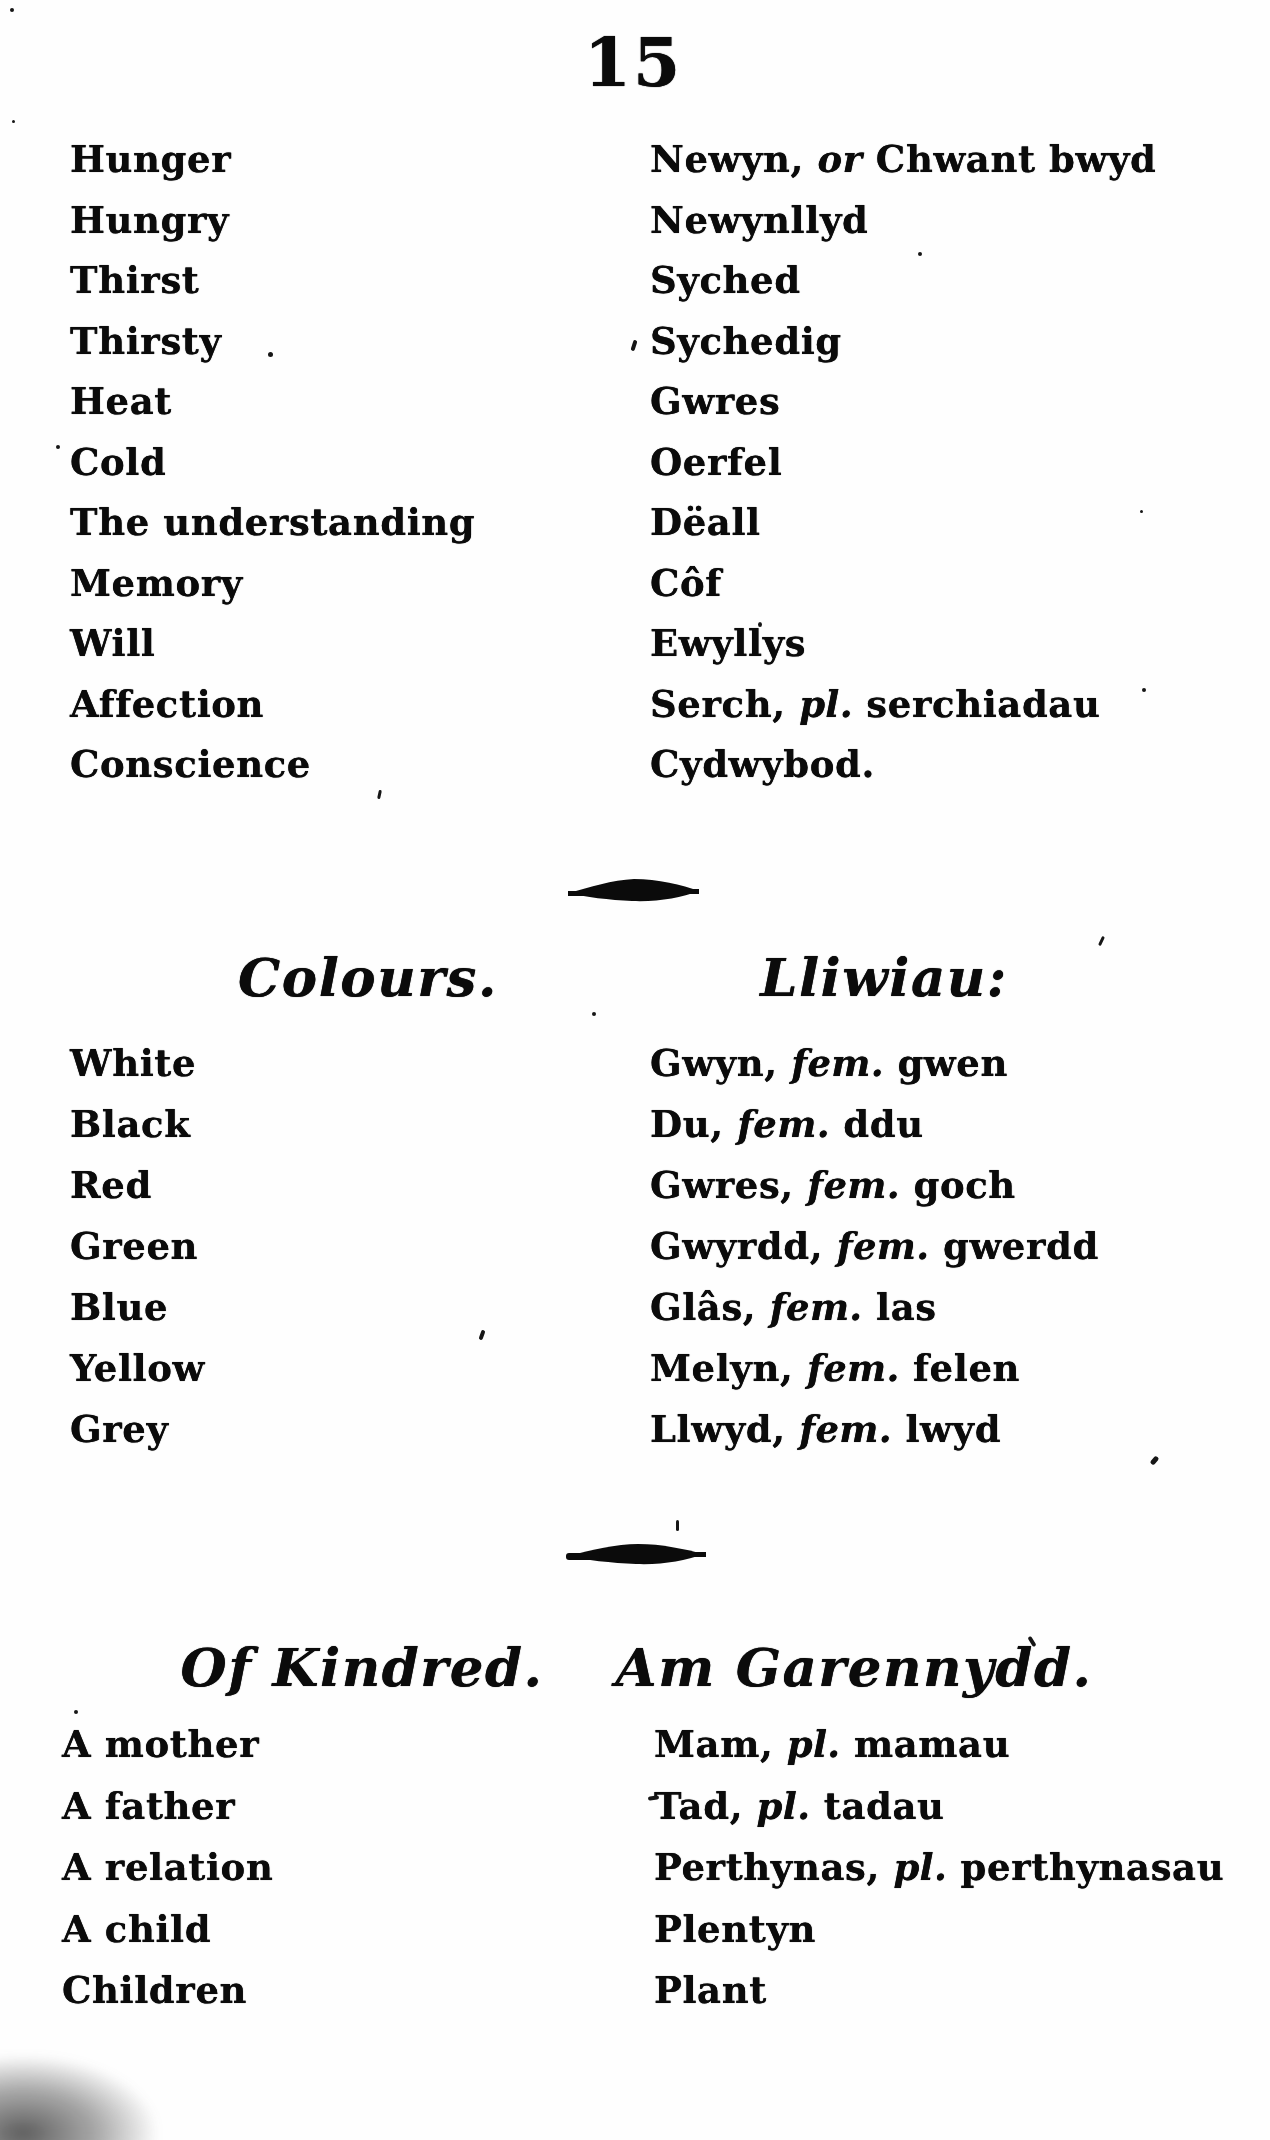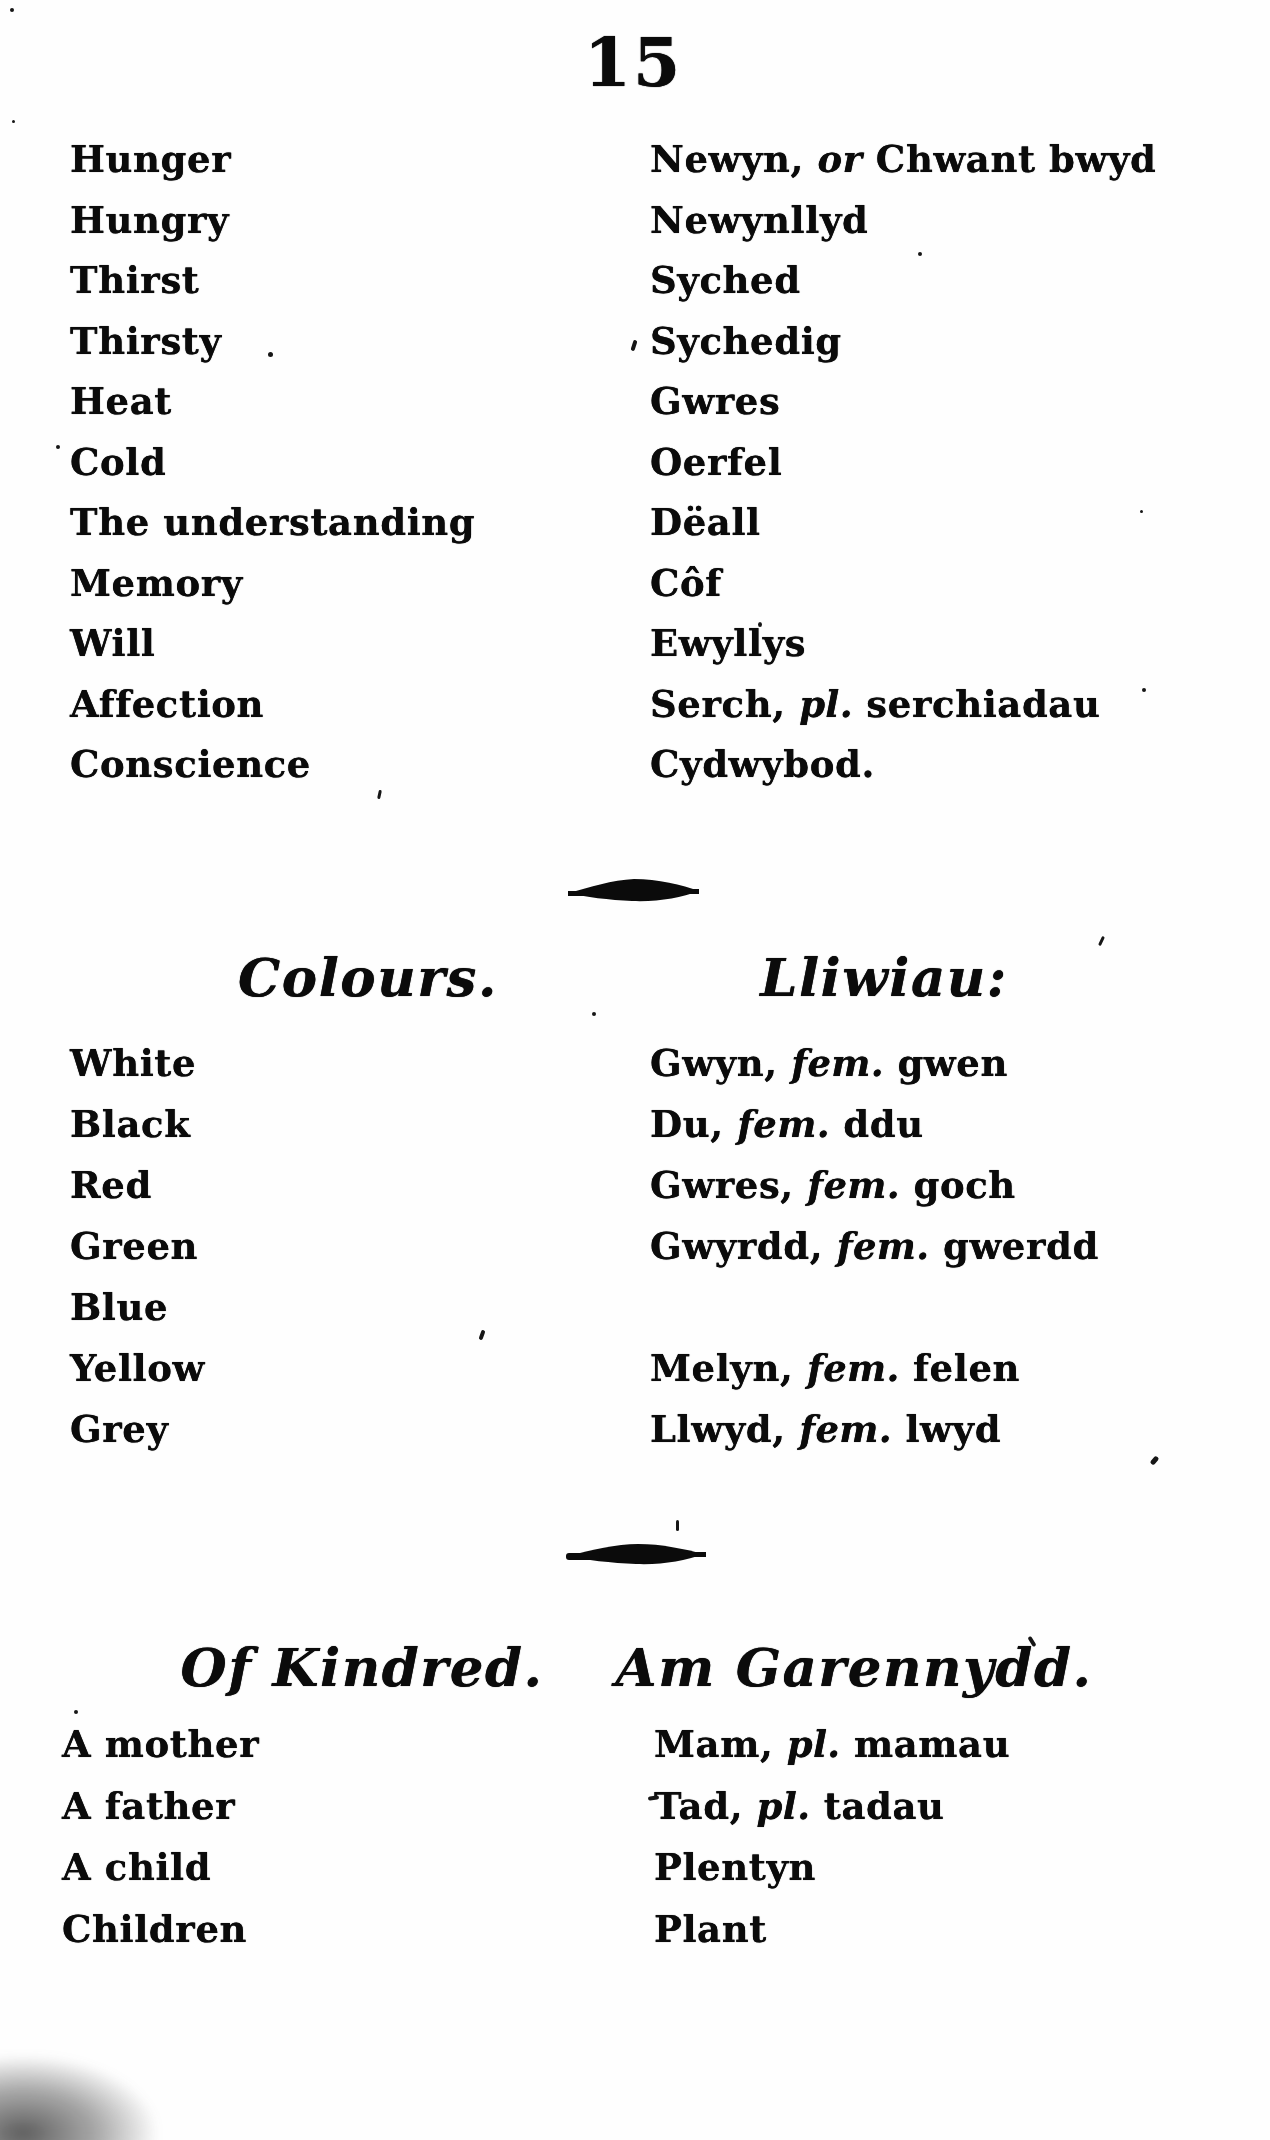--- a/index.html
+++ b/index.html
@@ -130,20 +130,21 @@
         <div class="row">
           <span class="en">Red</span>
           <span class="cy"><span>Gwres, </span><span class="it">fem.</span><span> goch</span></span>
         </div>
         <div class="row">
           <span class="en">Green</span>
           <span class="cy"><span>Gwyrdd, </span><span class="it">fem.</span><span> gwerdd</span></span>
         </div>
         <div class="row">
           <span class="en">Blue</span>
+          <span class="cy"><span>Glâs, </span><span class="it">fem.</span><span> las</span></span>
         </div>
         <div class="row">
           <span class="en">Yellow</span>
           <span class="cy"><span>Melyn, </span><span class="it">fem.</span><span> felen</span></span>
         </div>
         <div class="row">
           <span class="en">Grey</span>
           <span class="cy"><span>Llwyd, </span><span class="it">fem.</span><span> lwyd</span></span>
         </div>
       </div>
@@ -159,20 +160,24 @@
     <div class="heading" style="left:300px;">Of Kindred.</div>
     <div class="heading" style="left:792px;">Am Garennydd.</div>
     <div class="rows" style="margin-top:78px;">
         <div class="row">
           <span class="en">A mother</span>
           <span class="cy"><span>Mam, </span><span class="it">pl.</span><span> mamau</span></span>
         </div>
         <div class="row">
           <span class="en">A father</span>
           <span class="cy"><span>Tad, </span><span class="it">pl.</span><span> tadau</span></span>
+        </div>
+        <div class="row">
+          <span class="en">A relation</span>
+          <span class="cy"><span>Perthynas, </span><span class="it">pl.</span><span> perthynasau</span></span>
         </div>
         <div class="row">
           <span class="en">A child</span>
           <span class="cy"><span>Plentyn</span></span>
         </div>
         <div class="row">
           <span class="en">Children</span>
           <span class="cy"><span>Plant</span></span>
         </div>
       </div>

